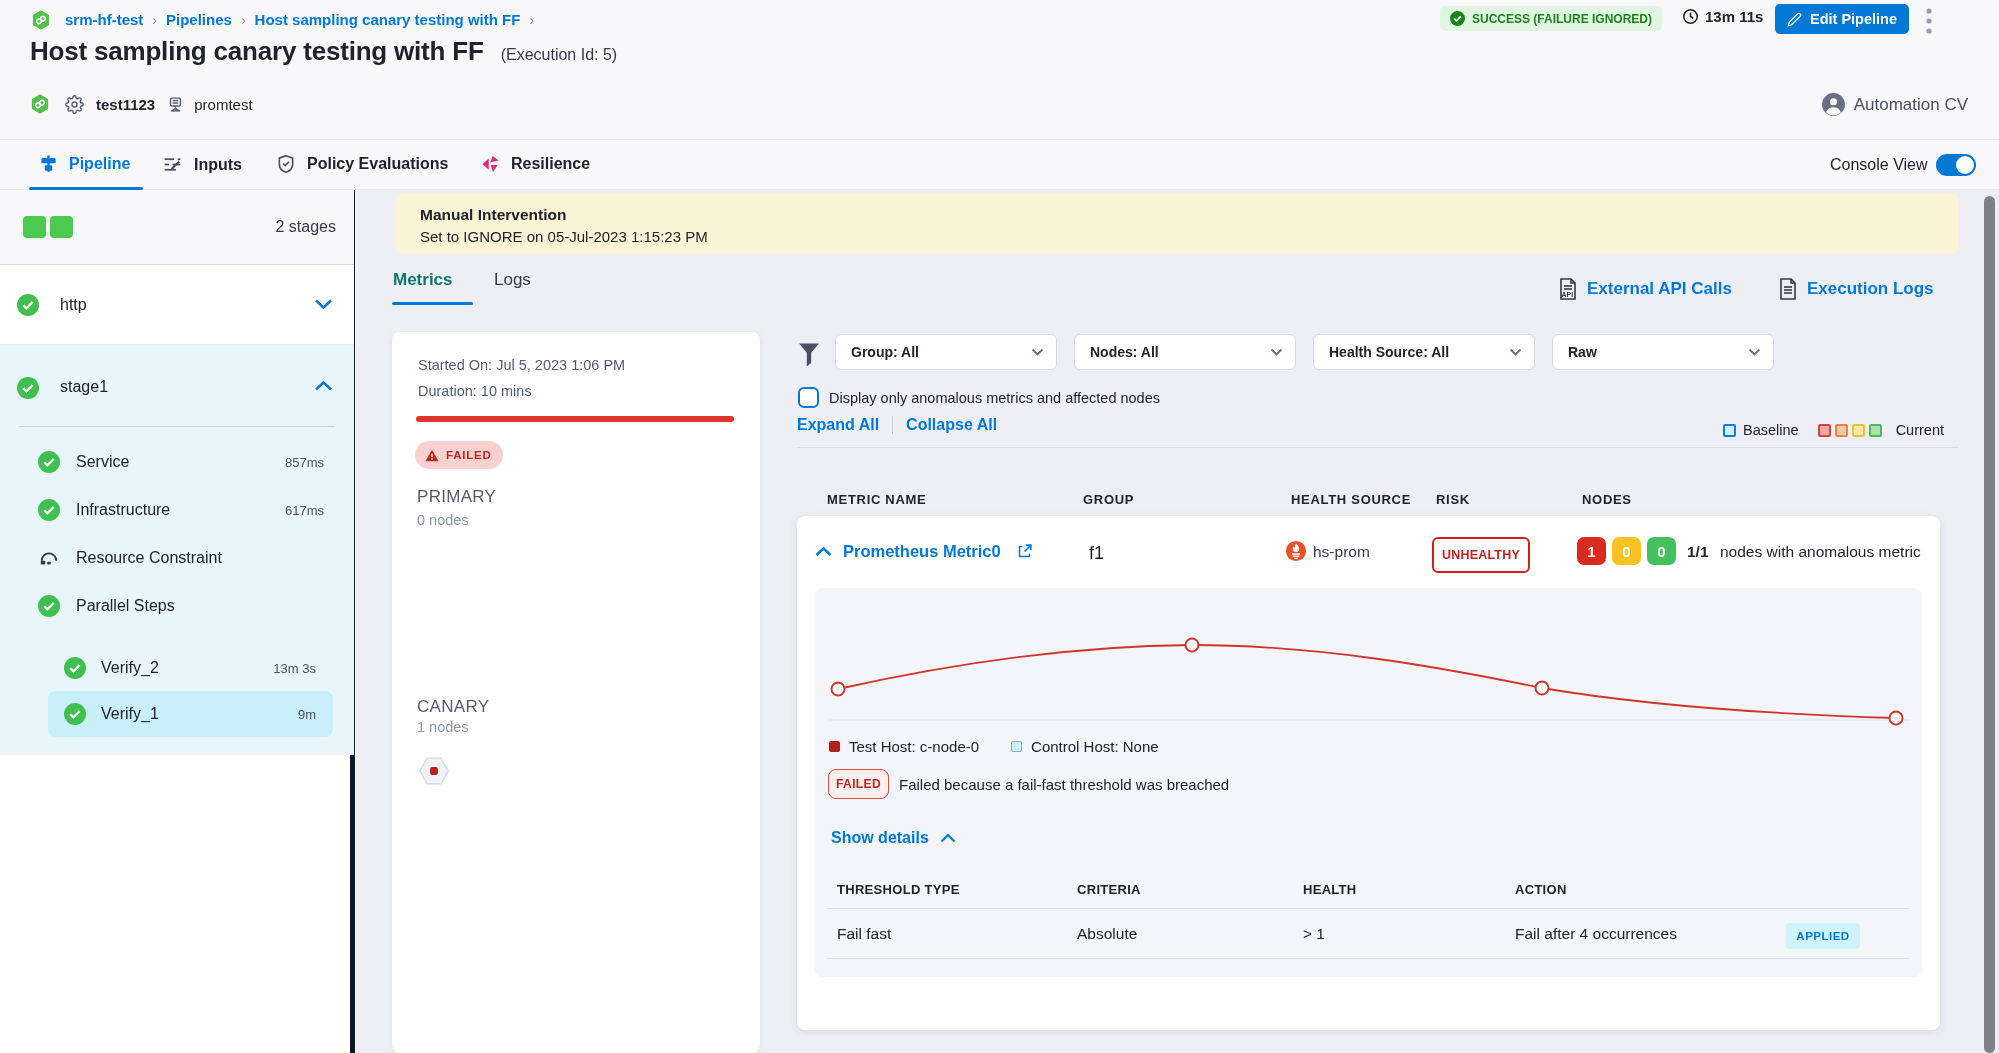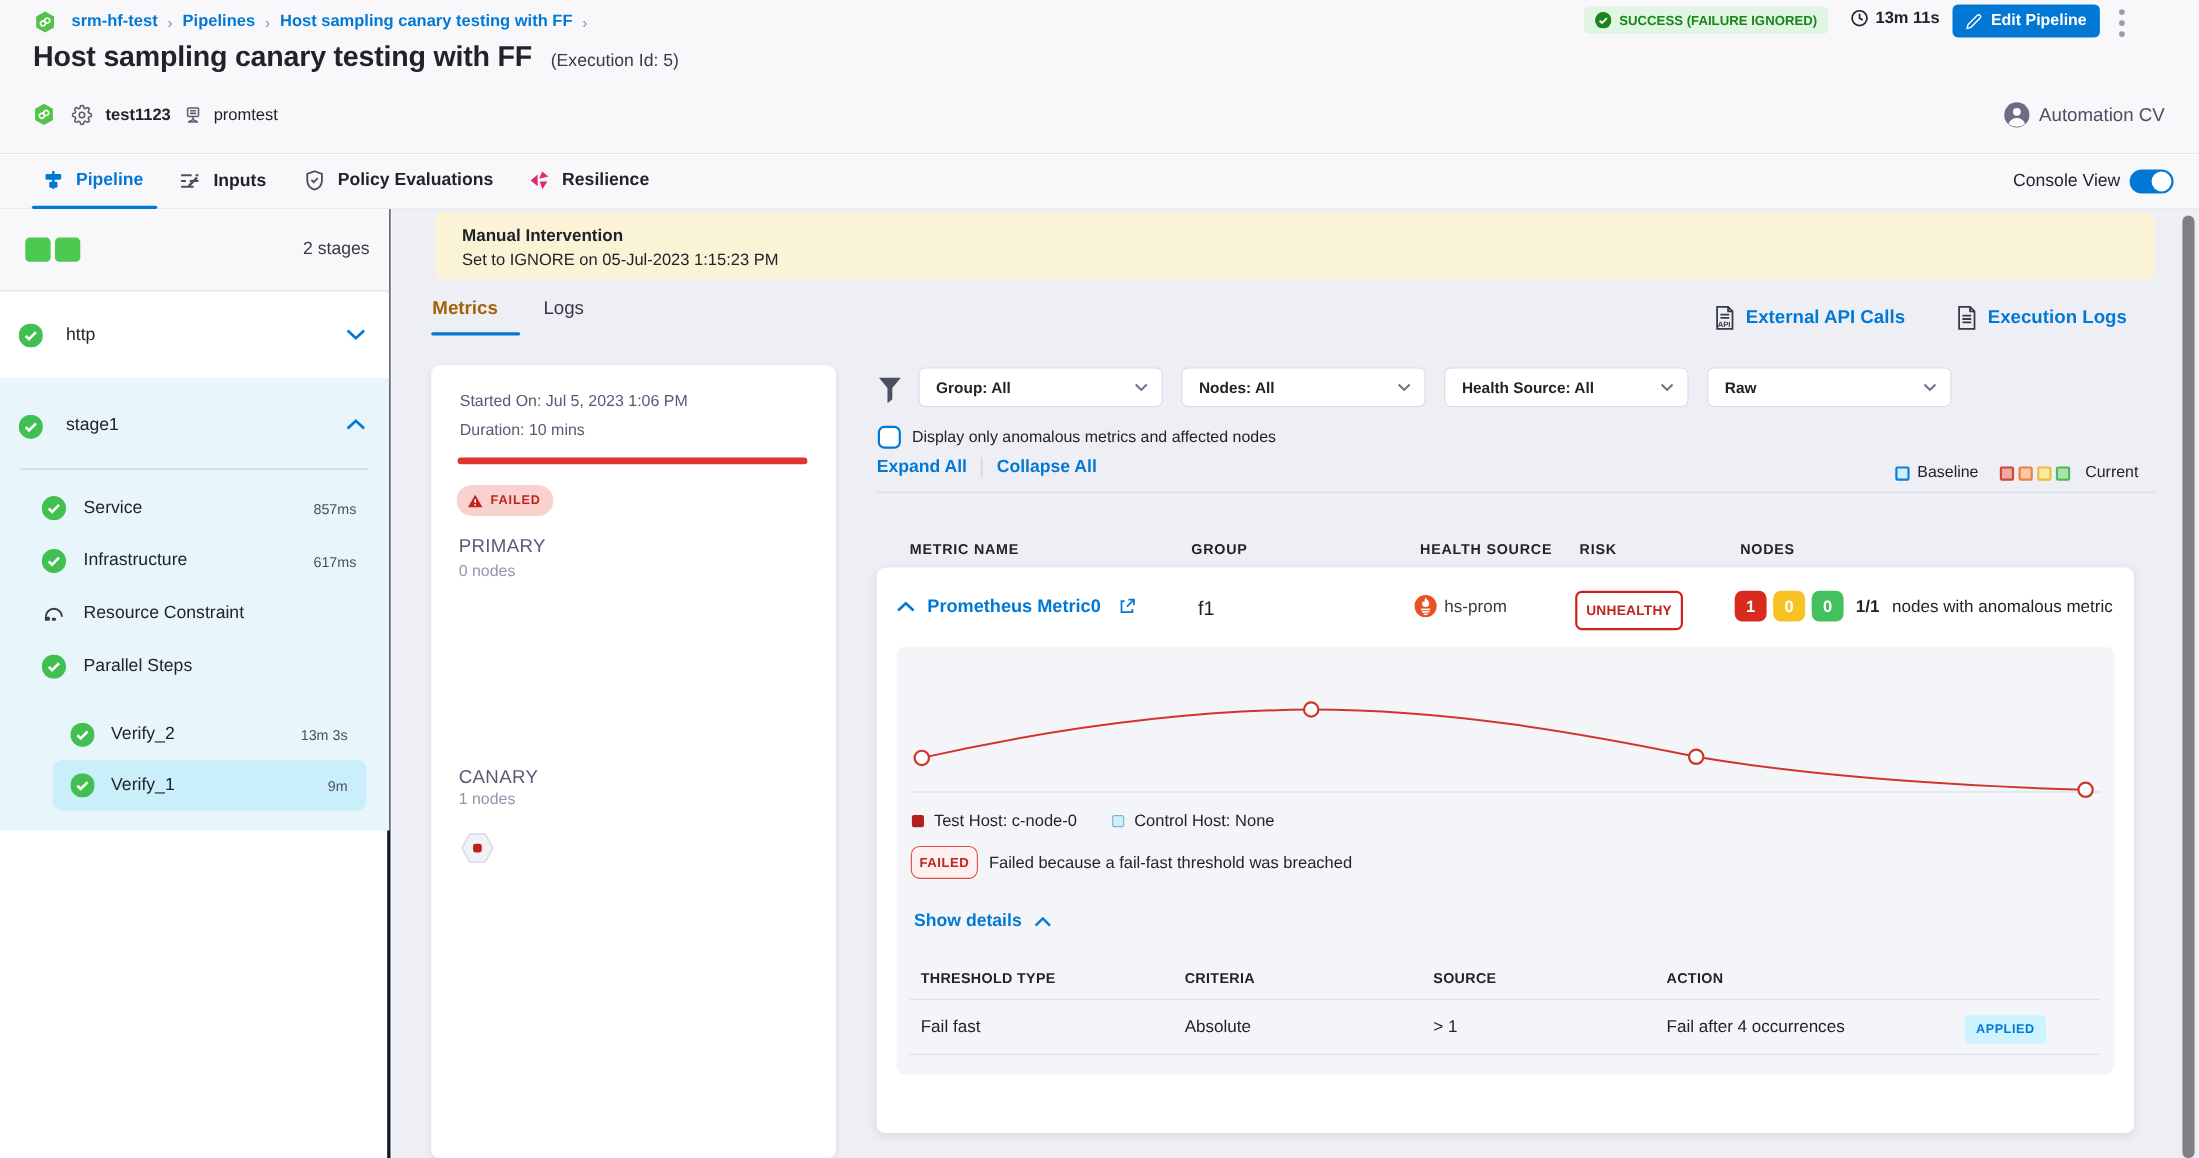--- a/index.html
+++ b/index.html
@@ -28,42 +28,42 @@
 #tabbar { left:0; top:141px; width:1999px; height:49px; background:#f8f8fb; border-bottom:1px solid #e8e9f0; }
 .tab { position:absolute; top:13px; display:flex; align-items:center; font-size:16px; font-weight:600; color:#22222a;text-align:center; }
 .tab .ic { margin-right:11px; }
 #tabPipeline { left:39px; color:#0278d5; }
 #tabUnderline { left:29px; top:46px; width:114px; height:3px; background:#0278d5; border-radius:2px; }
 #consoleView { left:1830px; top:13px; display:flex; align-items:center; font-size:16px; color:#22222a; }
 #toggle { width:40px; height:22px; background:#0278d5; border-radius:11px; margin-left:8px; position:relative; }
 #toggle::after { content:""; position:absolute; right:2px; top:2px; width:18px; height:18px; background:#fff; border-radius:50%; }
 
 
-#sidebar { left:0; top:190px; width:355px; height:863px; background:#fff; border-right:3px solid #0f172a; }
+#sidebar { left:0; top:190px; width:355px; height:863px; background:#fff; border-right:5px solid #0f172a; }
 #main { left:356px; top:190px; width:1643px; height:863px; background:#edeff5; }
 
 
 #stHead { left:0; top:0; width:354px; height:75px; background:#f8f8fb; border-bottom:1px solid #d8dae4; }
 #stHead .sq { position:absolute; top:26px; width:23px; height:22px; border-radius:4px; background:#4cc94f; }
 #stHead .lbl { position:absolute; right:18px; top:28px; font-size:16px; color:#383946; }
 #rowHttp { left:0; top:75px; width:354px; height:80px; background:#fff; border-bottom:1px solid #ebecf1; }
 #stage1bg { left:0; top:155px; width:354px; height:410px; background:#e8f6fc; }
 #stage1sep { left:19px; top:81px; width:316px; height:1px; background:#cdd0dc; }
 .srow { position:absolute; left:0; width:354px; height:24px; }
 .srow .ic { position:absolute; top:0; }
 .srow .nm { position:absolute; top:3px; font-size:16px; color:#22222a; white-space:nowrap; }
 .srow .dur { position:absolute; top:5px; right:30px; font-size:13px; color:#4c4e5f; white-space:nowrap; }
 #vhl { left:48px; top:501px; width:285px; height:46px; background:#c9effb; border-radius:8px; }
 
 
 #banner { left:39px; top:3px; width:1564px; height:61px; background:#fbf3d6; border-radius:8px; padding:13px 0 0 25px; }
 #banner .b1 { font-size:15.5px; font-weight:700; color:#22222a; }
 #banner .b2 { font-size:15px; color:#22222a; margin-top:4px; }
 #mtabs { left:37px; top:80px; }
-#mtabs .m1 { font-size:17px; font-weight:700; color:#a16207; }
+#mtabs .m1 { font-size:17px; font-weight:700; color:#0f766e; }
 #mtabs .m2 { font-size:17px; color:#383946; position:absolute; left:101px; top:0; }
 #mUnderline { left:36px; top:112px; width:81px; height:3px; background:#0278d5; border-radius:2px; }
 .rlink { position:absolute; display:flex; align-items:center; font-size:17px; font-weight:700; color:#0278d5; }
 
 
 #leftCard { left:36px; top:142px; width:368px; height:721px; background:#fff; border-radius:8px; box-shadow:0 2px 6px rgba(40,41,61,0.08); }
 #leftCard .sOn { position:absolute; left:26px; top:25px; font-size:14.5px; color:#565b74; }
 #leftCard .dur { position:absolute; left:26px; top:51px; font-size:14.5px; color:#565b74; }
 #redbar { left:24px; top:84px; width:318px; height:6px; background:#e0352c; border-radius:3px; }
 #failPill { left:23px; top:109px; height:28px; background:#f9d2d0; border-radius:14px; display:flex; align-items:center; padding:0 11px 0 10px; }
@@ -425,21 +425,21 @@
       </div>
       <div id="failOutline" class="abs">FAILED</div>
       <div id="failMsg" class="abs">Failed because a fail-fast threshold was breached</div>
       <div id="showDet" class="abs">Show details
         <svg width="16" height="10" viewBox="0 0 16 10" fill="none" stroke="#0278d5" stroke-width="2.2" style="margin-left:11px">
             <path d="M1.5 8.5L8 2l6.5 6.5"></path>
           </svg>
       </div>
       <div class="dth" style="left:22px">THRESHOLD TYPE</div>
       <div class="dth" style="left:262px">CRITERIA</div>
-      <div class="dth" style="left:488px">SOURCE</div>
+      <div class="dth" style="left:488px">HEALTH</div>
       <div class="dth" style="left:700px">ACTION</div>
       <div id="dhr1" class="abs"></div>
       <div class="dtd" style="left:22px">Fail fast</div>
       <div class="dtd" style="left:262px">Absolute</div>
       <div class="dtd" style="left:488px">&gt; 1</div>
       <div class="dtd" style="left:700px">Fail after 4 occurrences</div>
       <div id="appliedPill" class="abs">APPLIED</div>
       <div id="dhr2" class="abs"></div>
     </div>
   </div>

